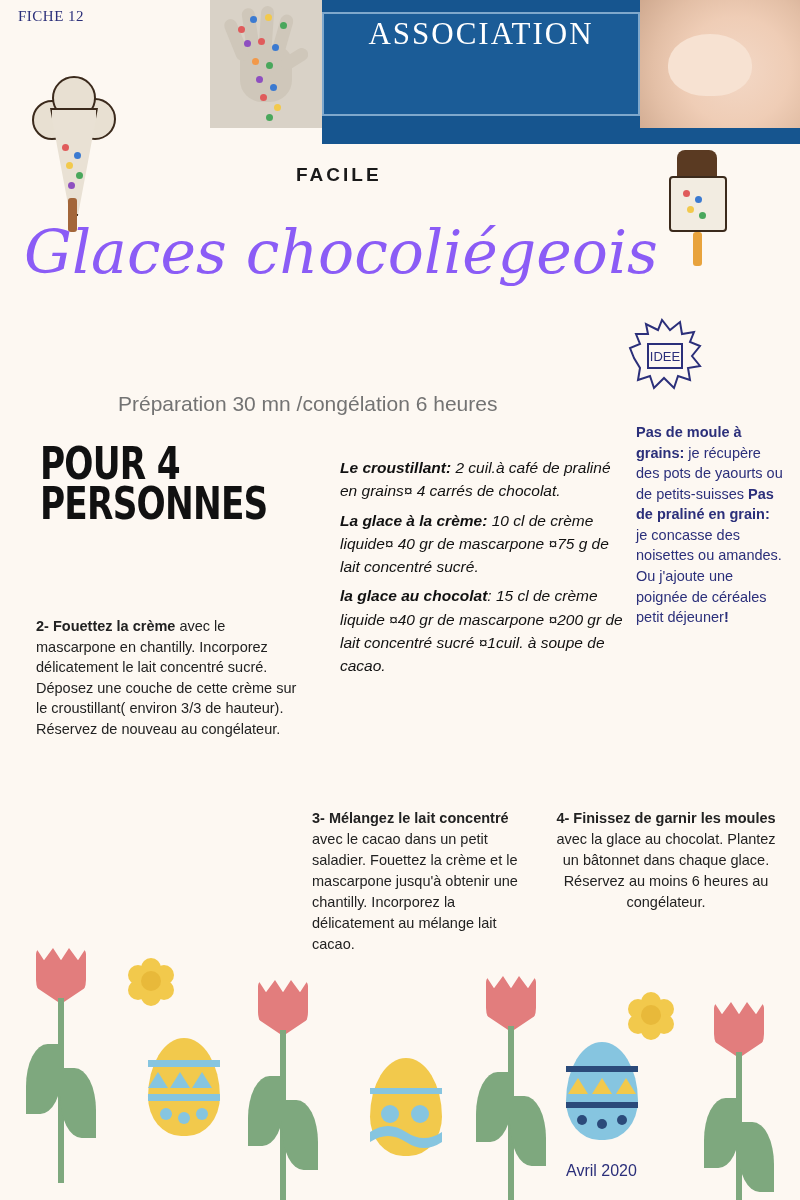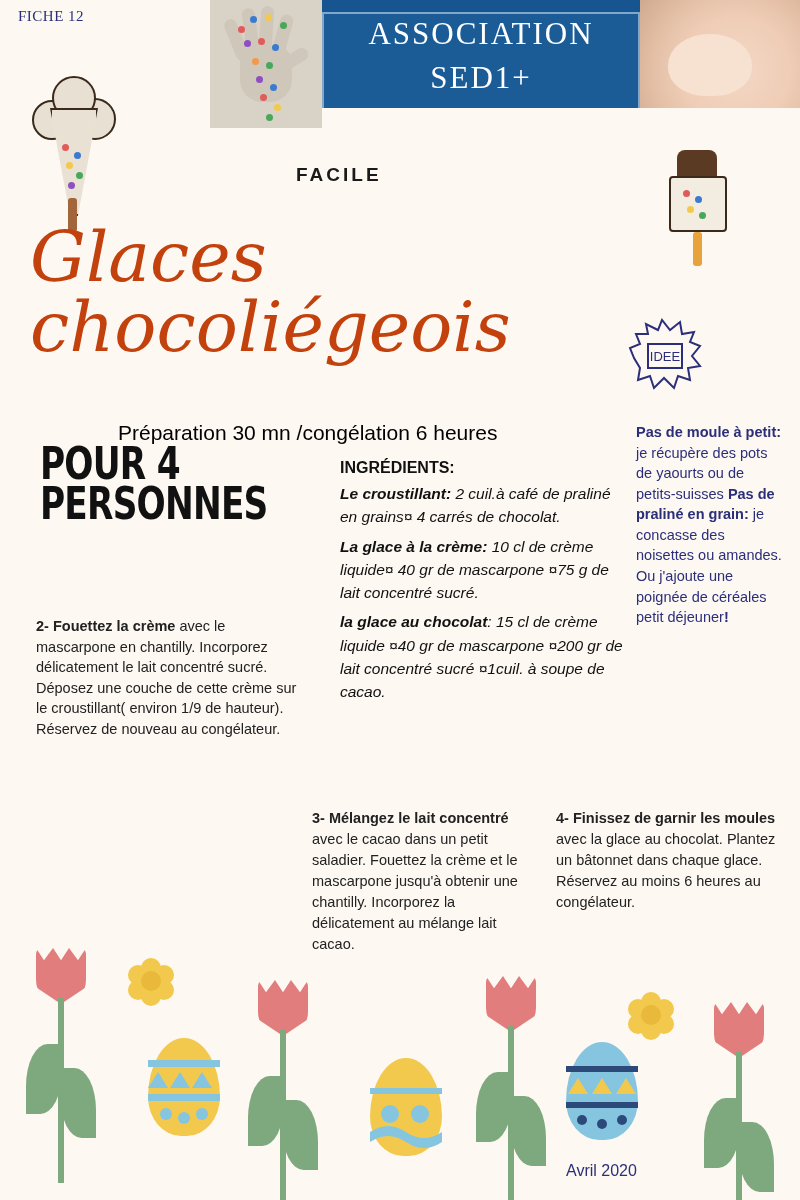--- a/index.html
+++ b/index.html
@@ -29,21 +29,21 @@
   .handprint-art .palm {
     position:absolute; left:30px; top:46px; width:52px; height:56px;
     background:#cfc7ba; border-radius: 16px 16px 22px 22px;
   }
   .handprint-art .finger {
     position:absolute; width:13px; height:44px; background:#cfc7ba; border-radius:7px;
   }
   .dot { position:absolute; width:7px; height:7px; border-radius:50%; }
 
   .assoc-banner {
-    position:absolute; left:322px; top:0; width:478px; height:108px;
+    position:absolute; left:322px; top:0; width:478px; height:144px;
     background:#16558f;
     overflow:hidden;
   }
   .assoc-banner .band {
     position:absolute; left:0; top:12px; width:318px; height:104px;
     background:#1b5c97; border:2px solid #7fa8cc;
   }
   .assoc-banner .assoc-title {
     position:absolute; left:0; top:16px; width:318px;
     text-align:center; color:#fff;
@@ -97,28 +97,28 @@
   .doodle {
     position:absolute; left:626px; top:318px; width:78px; height:74px;
   }
 
   
   .facile {
     position:absolute; left:296px; top:164px;
     font-size:19px; font-weight:bold; letter-spacing:3px;
   }
   .main-title {
-    position:absolute; left:30px; top:222px; width:640px;
+    position:absolute; left:24px; top:222px; width:640px;
     font-family:"DejaVu Serif", serif;
     font-style:italic; font-weight:normal;
-    font-size:70px; line-height:1; color:#c2410c;
+    font-size:60px; line-height:1; color:#8b5cf6;
   }
   .prep {
     position:absolute; left:118px; top:392px;
-    font-size:21px; color:#000000;margin-top:29px;
+    font-size:21px; color:#737373;
   }
 
   
   .pour {
     position:absolute; left:40px; top:444px; width:250px;
     font-family:"DejaVu Sans", sans-serif;
     font-weight:bold;
     font-size:44px; line-height:.92;
     letter-spacing:-1px;
     transform: scaleX(.78); transform-origin: left top;
@@ -148,21 +148,21 @@
   }
   .tips b { font-weight:bold; }
 
   
   .step3 {
     position:absolute; left:312px; top:808px; width:222px;
     font-size:14.5px; line-height:1.45; color:#222;
   }
   .step4 {
     position:absolute; left:556px; top:808px; width:220px;
-    font-size:14.5px; line-height:1.45; color:#222;
+    font-size:14.5px; line-height:1.45; color:#222;text-align:center;
   }
   .step3 b, .step4 b { font-weight:bold; }
 
   
   .garden { position:absolute; left:0; top:930px; width:800px; height:270px; }
   .tulip { position:absolute; width:66px; height:240px; }
   .tulip .flower {
     position:absolute; left:8px; top:0; width:50px; height:56px;
     background:#e27d7d; border-radius: 6px 6px 24px 24px;
     clip-path: polygon(0 0, 16% 22%, 34% 0, 50% 22%, 66% 0, 84% 22%, 100% 0, 100% 70%, 50% 100%, 0 70%);
@@ -207,21 +207,20 @@
   <div class="dot" style="background:#3b7ad1; left:60px; top:84px;"></div>
   <div class="dot" style="background:#e05b5b; left:50px; top:94px;"></div>
   <div class="dot" style="background:#f2c94c; left:64px; top:104px;"></div>
   <div class="dot" style="background:#49a75c; left:56px; top:114px;"></div>
 </div>
 
 <div class="assoc-banner">
   <div class="baby"></div>
   <div class="band"></div>
   <div class="assoc-title">ASSOCIATION</div>
-  <div class="assoc-sub">SED1+</div>
 </div>
 
 <div class="cone">
   <div class="scoop" style="left:4px; top:52px; width:40px; height:40px;"></div>
   <div class="scoop" style="left:46px; top:50px; width:42px; height:42px;"></div>
   <div class="scoop" style="left:24px; top:28px; width:44px; height:44px;"></div>
   <div class="body"></div>
   <div class="stick"></div>
   <div class="dot" style="background:#e05b5b; left:34px; top:96px;"></div>
   <div class="dot" style="background:#3b7ad1; left:46px; top:104px;"></div>
@@ -247,33 +246,32 @@
     <text x="39" y="43" font-size="13" font-family="Liberation Sans, sans-serif" fill="#2b2f7a" text-anchor="middle">IDEE</text>
   </svg>
 </div>
 
 <div class="facile">FACILE</div>
 <div class="main-title">Glaces chocoliégeois</div>
 <div class="prep">Préparation 30 mn /congélation 6 heures</div>
 <div class="pour"><span>POUR 4 PERSONNES</span></div>
 
 <div class="ingredients">
-  <div class="head">INGRÉDIENTS:</div>
   <p><b>Le croustillant:</b><span> 2 cuil.à café de praliné en grains¤ 4 carrés de chocolat.</span></p>
   <p><b>La glace à la crème:</b><span> 10 cl de crème liquide¤ 40 gr de mascarpone ¤75 g de lait concentré sucré.</span></p>
   <p><b>la glace au chocolat</b><span>: 15 cl de crème liquide ¤40 gr de mascarpone ¤200 gr de lait concentré sucré ¤1cuil. à soupe de cacao.</span></p>
 </div>
 
 <div class="tips">
-  <span><b>Pas de moule à petit:</b></span><span> je récupère des pots de yaourts ou de petits-suisses</span>
+  <span><b>Pas de moule à grains:</b></span><span> je récupère des pots de yaourts ou de petits-suisses</span>
   <span><b>Pas de praliné en grain:</b></span><span> je concasse des noisettes ou amandes. Ou j'ajoute une poignée de céréales petit déjeuner</span><b>!</b>
 </div>
 
 <div class="steps-left">
-  <p style="margin:0;"><b>2- Fouettez la crème</b><span> avec le mascarpone en chantilly. Incorporez délicatement le lait concentré sucré. Déposez une couche de cette crème sur le croustillant( environ 1/9 de hauteur). Réservez de nouveau au congélateur.</span></p>
+  <p style="margin:0;"><b>2- Fouettez la crème</b><span> avec le mascarpone en chantilly. Incorporez délicatement le lait concentré sucré. Déposez une couche de cette crème sur le croustillant( environ 3/3 de hauteur). Réservez de nouveau au congélateur.</span></p>
 </div>
 
 <div class="step3">
   <b>3- Mélangez le lait concentré</b><span> avec le cacao dans un petit saladier. Fouettez la crème et le mascarpone jusqu'à obtenir une chantilly. Incorporez la délicatement au mélange lait cacao.</span>
 </div>
 <div class="step4">
   <b>4- Finissez de garnir les moules</b><span> avec la glace au chocolat. Plantez un bâtonnet dans chaque glace. Réservez au moins 6 heures au congélateur.</span>
 </div>
 
 <div class="garden">

